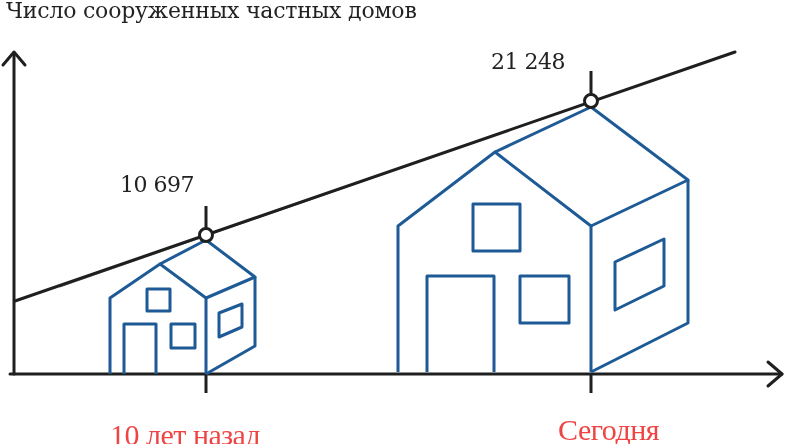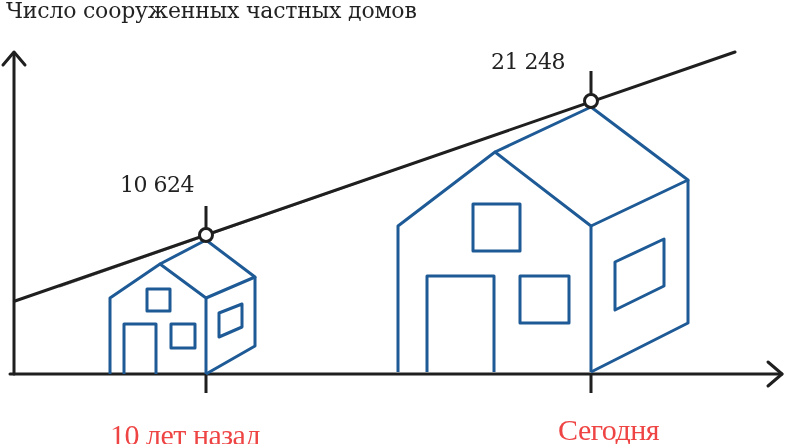--- a/index.html
+++ b/index.html
@@ -73,17 +73,17 @@
   <g>
     <line x1="206" y1="206" x2="206" y2="228" stroke="#1f1f1f" stroke-width="3"></line>
     <circle cx="206" cy="235" r="6.5" fill="#ffffff" stroke="#1f1f1f" stroke-width="3"></circle>
   </g>
   <g>
     <line x1="591" y1="71" x2="591" y2="94" stroke="#1f1f1f" stroke-width="3"></line>
     <circle cx="591" cy="101" r="6.5" fill="#ffffff" stroke="#1f1f1f" stroke-width="3"></circle>
   </g>
 </svg>
 
-<div class="value-label" style="left:120px; top:172px;">10 624</div>
+<div class="value-label" style="left:120px; top:172px;">10 697</div>
 <div class="value-label" style="left:491px; top:49px;">21 248</div>
 
 <div class="x-label" style="left:110px; top:418px;">10 лет назад</div>
 <div class="x-label" style="left:546px; top:413px;margin-left:12px;">Сегодня</div>
 
 </body></html>

